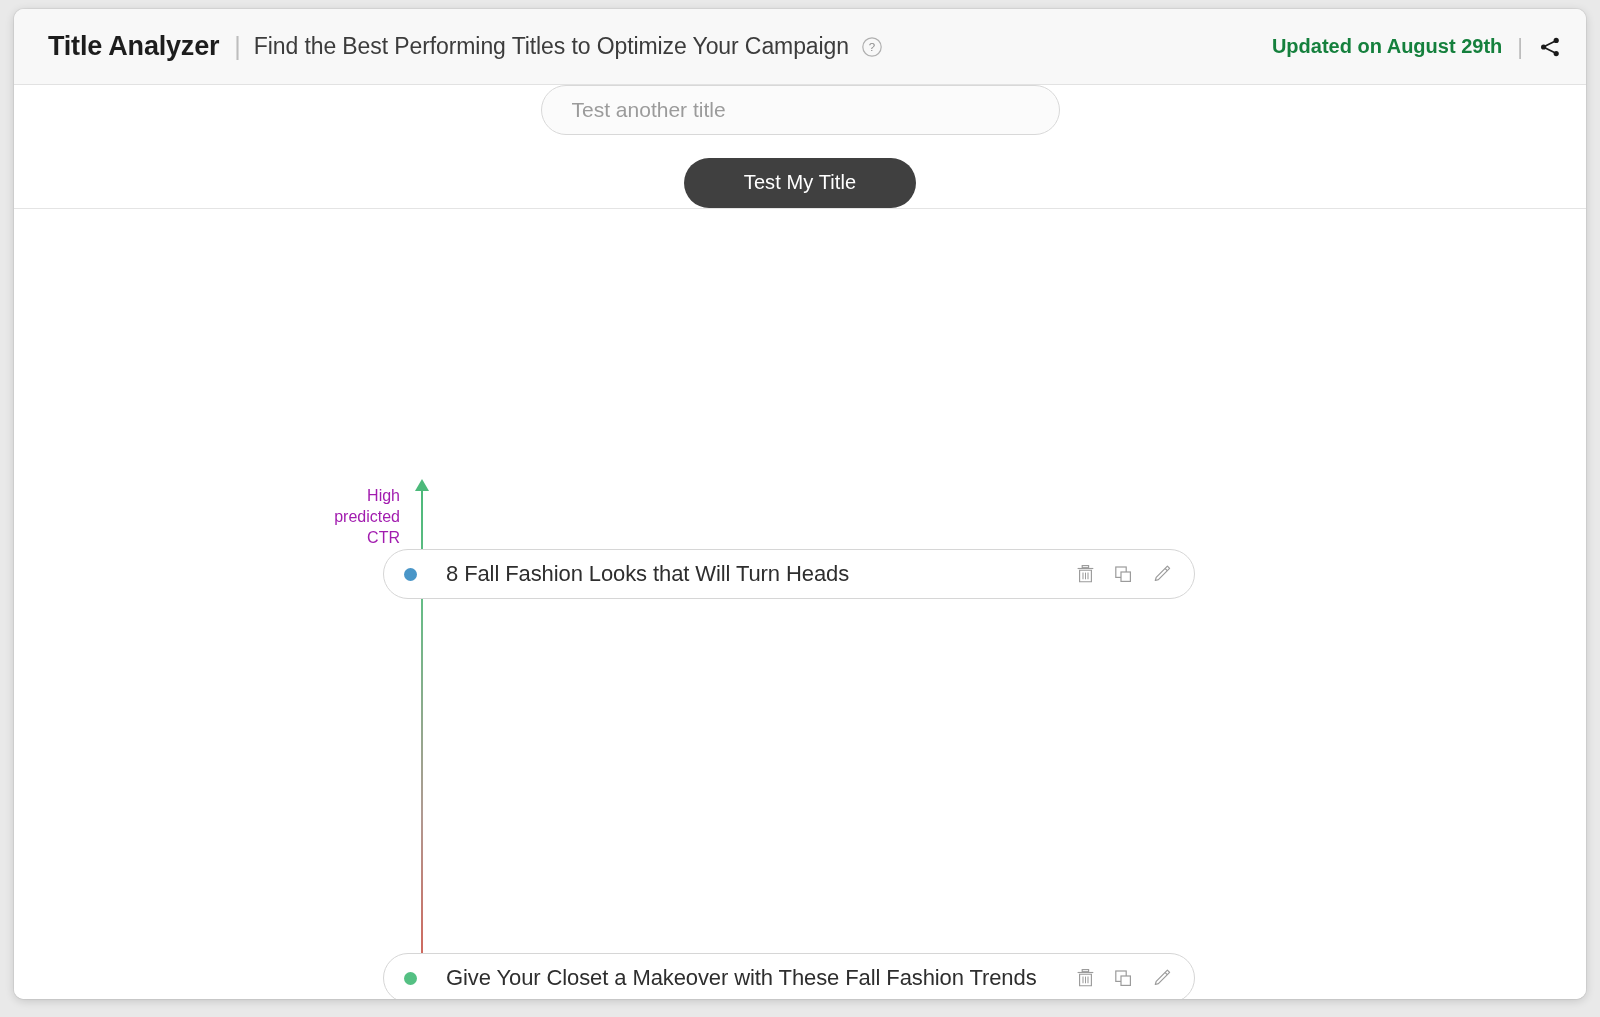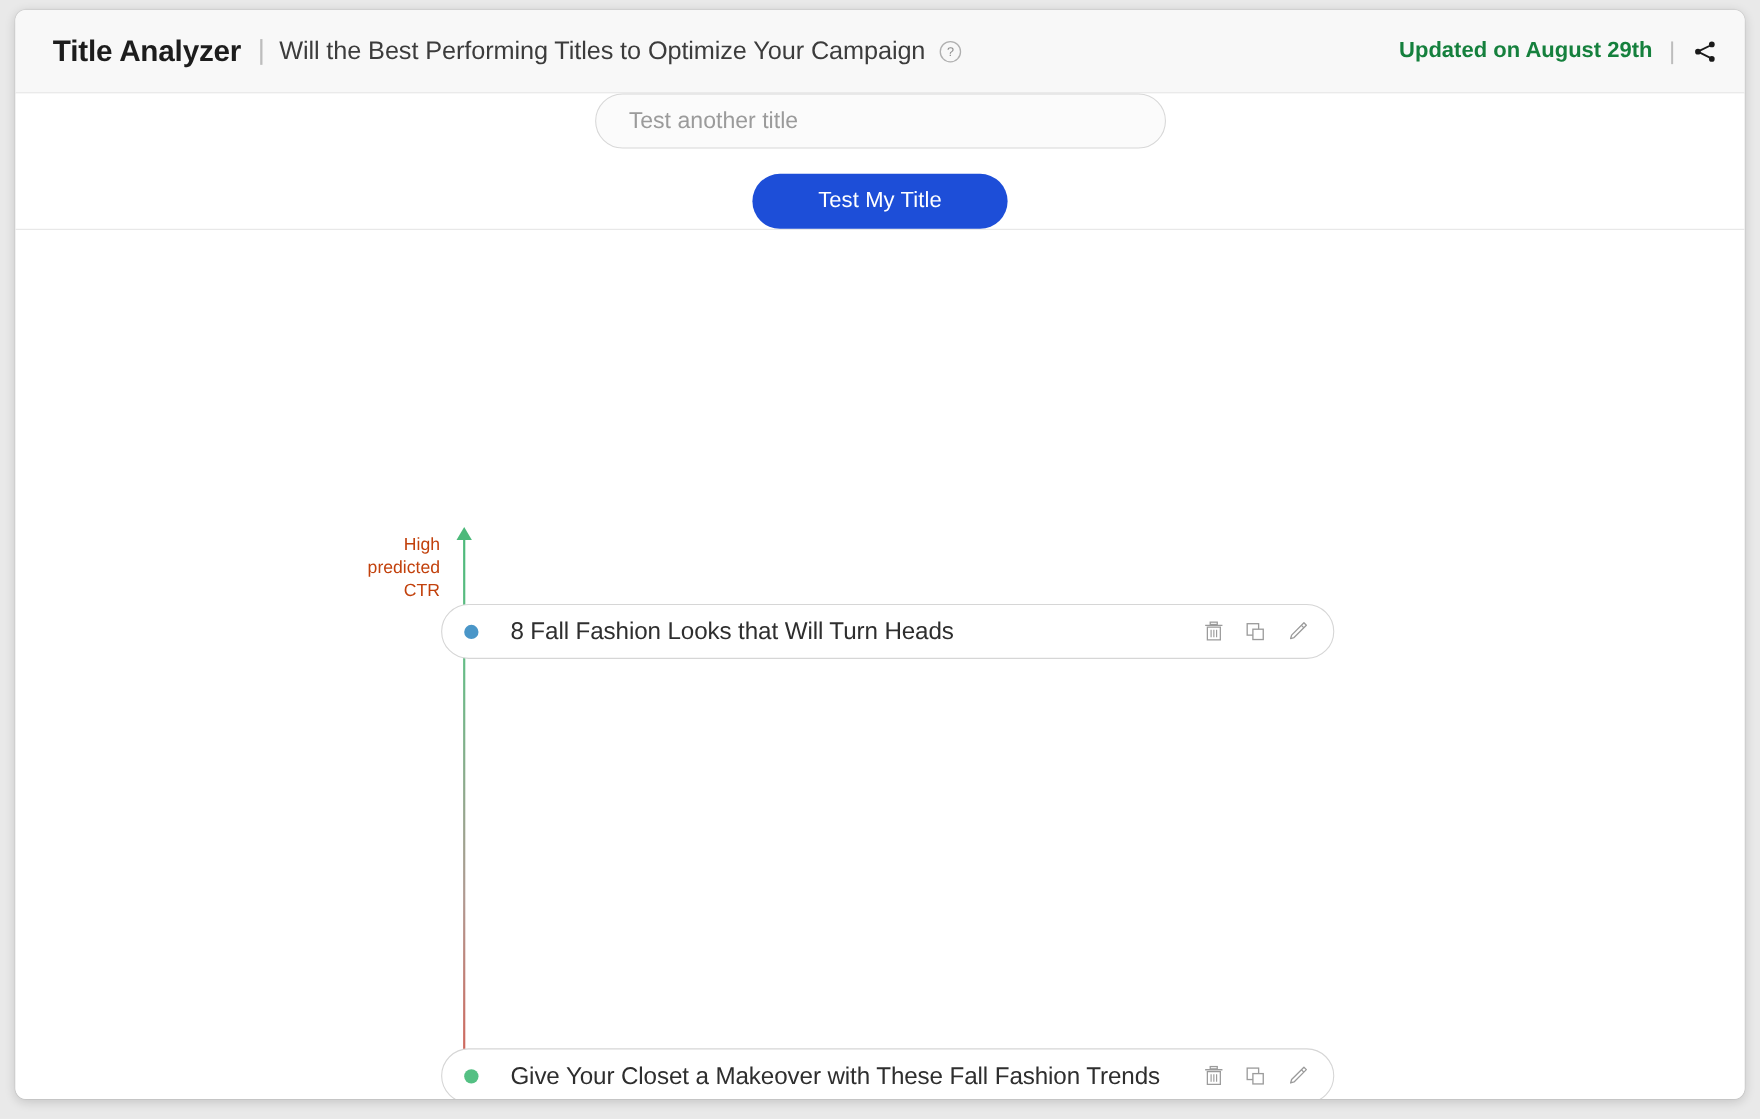--- a/index.html
+++ b/index.html
@@ -128,21 +128,21 @@
     font-family: "Liberation Sans", sans-serif;
     outline: none;
   }
   .title-input::placeholder {
     color: #9b9b9b;
   }
   .test-btn {
     width: 232px;
     height: 53px;
     border-radius: 27px;
-    background: #1d4ed8;
+    background: #404040;
     color: #ffffff;
     font-size: 20px;
     border: none;
     cursor: pointer;
     font-family: "Liberation Sans", sans-serif;
     letter-spacing: 0.1px;
   }
 
   
   .chart-area {
@@ -172,35 +172,35 @@
   .axis-label {
     position: absolute;
     width: 120px;
     text-align: right;
     font-size: 16px;
     line-height: 21px;
   }
   .axis-label.high {
     left: 266px;
     top: 276px;
-    color: #c2410c;
+    color: #a21caf;
   }
 
   
   .card {
     position: absolute;
     height: 50px;
     border: 1px solid #d6d6d6;
     border-radius: 25px;
     background: #ffffff;
     display: flex;
     align-items: center;
     box-sizing: border-box;
     padding: 0 16px 0 12px;
-    left: 387px;
+    left: 369px;
     width: 812px;
   }
   .card-dot {
     width: 13px;
     height: 13px;
     border-radius: 50%;
     flex: 0 0 auto;
     margin-left: 8px;
   }
   .card-title {
@@ -231,21 +231,21 @@
 </style>
 </head>
 <body>
 
 <div class="app-window">
 
   <div class="header">
     <div class="header-left">
       <span class="app-title">Title Analyzer</span>
       <span class="title-sep">|</span>
-      <span class="app-subtitle">Will the Best Performing Titles to Optimize Your Campaign</span>
+      <span class="app-subtitle">Find the Best Performing Titles to Optimize Your Campaign</span>
       <span class="help-icon">
         <svg width="22" height="22" viewBox="0 0 22 22">
           <circle cx="11" cy="11" r="9.2" fill="none" stroke="#b0b0b0" stroke-width="1.2"></circle>
           <text x="11" y="15.2" font-family="Liberation Sans, sans-serif" font-size="11.5" fill="#8c8c8c" text-anchor="middle">?</text>
         </svg>
       </span>
     </div>
     <div class="header-right">
       <span class="updated-text">Updated on August 29th</span>
       <span class="right-sep">|</span>

